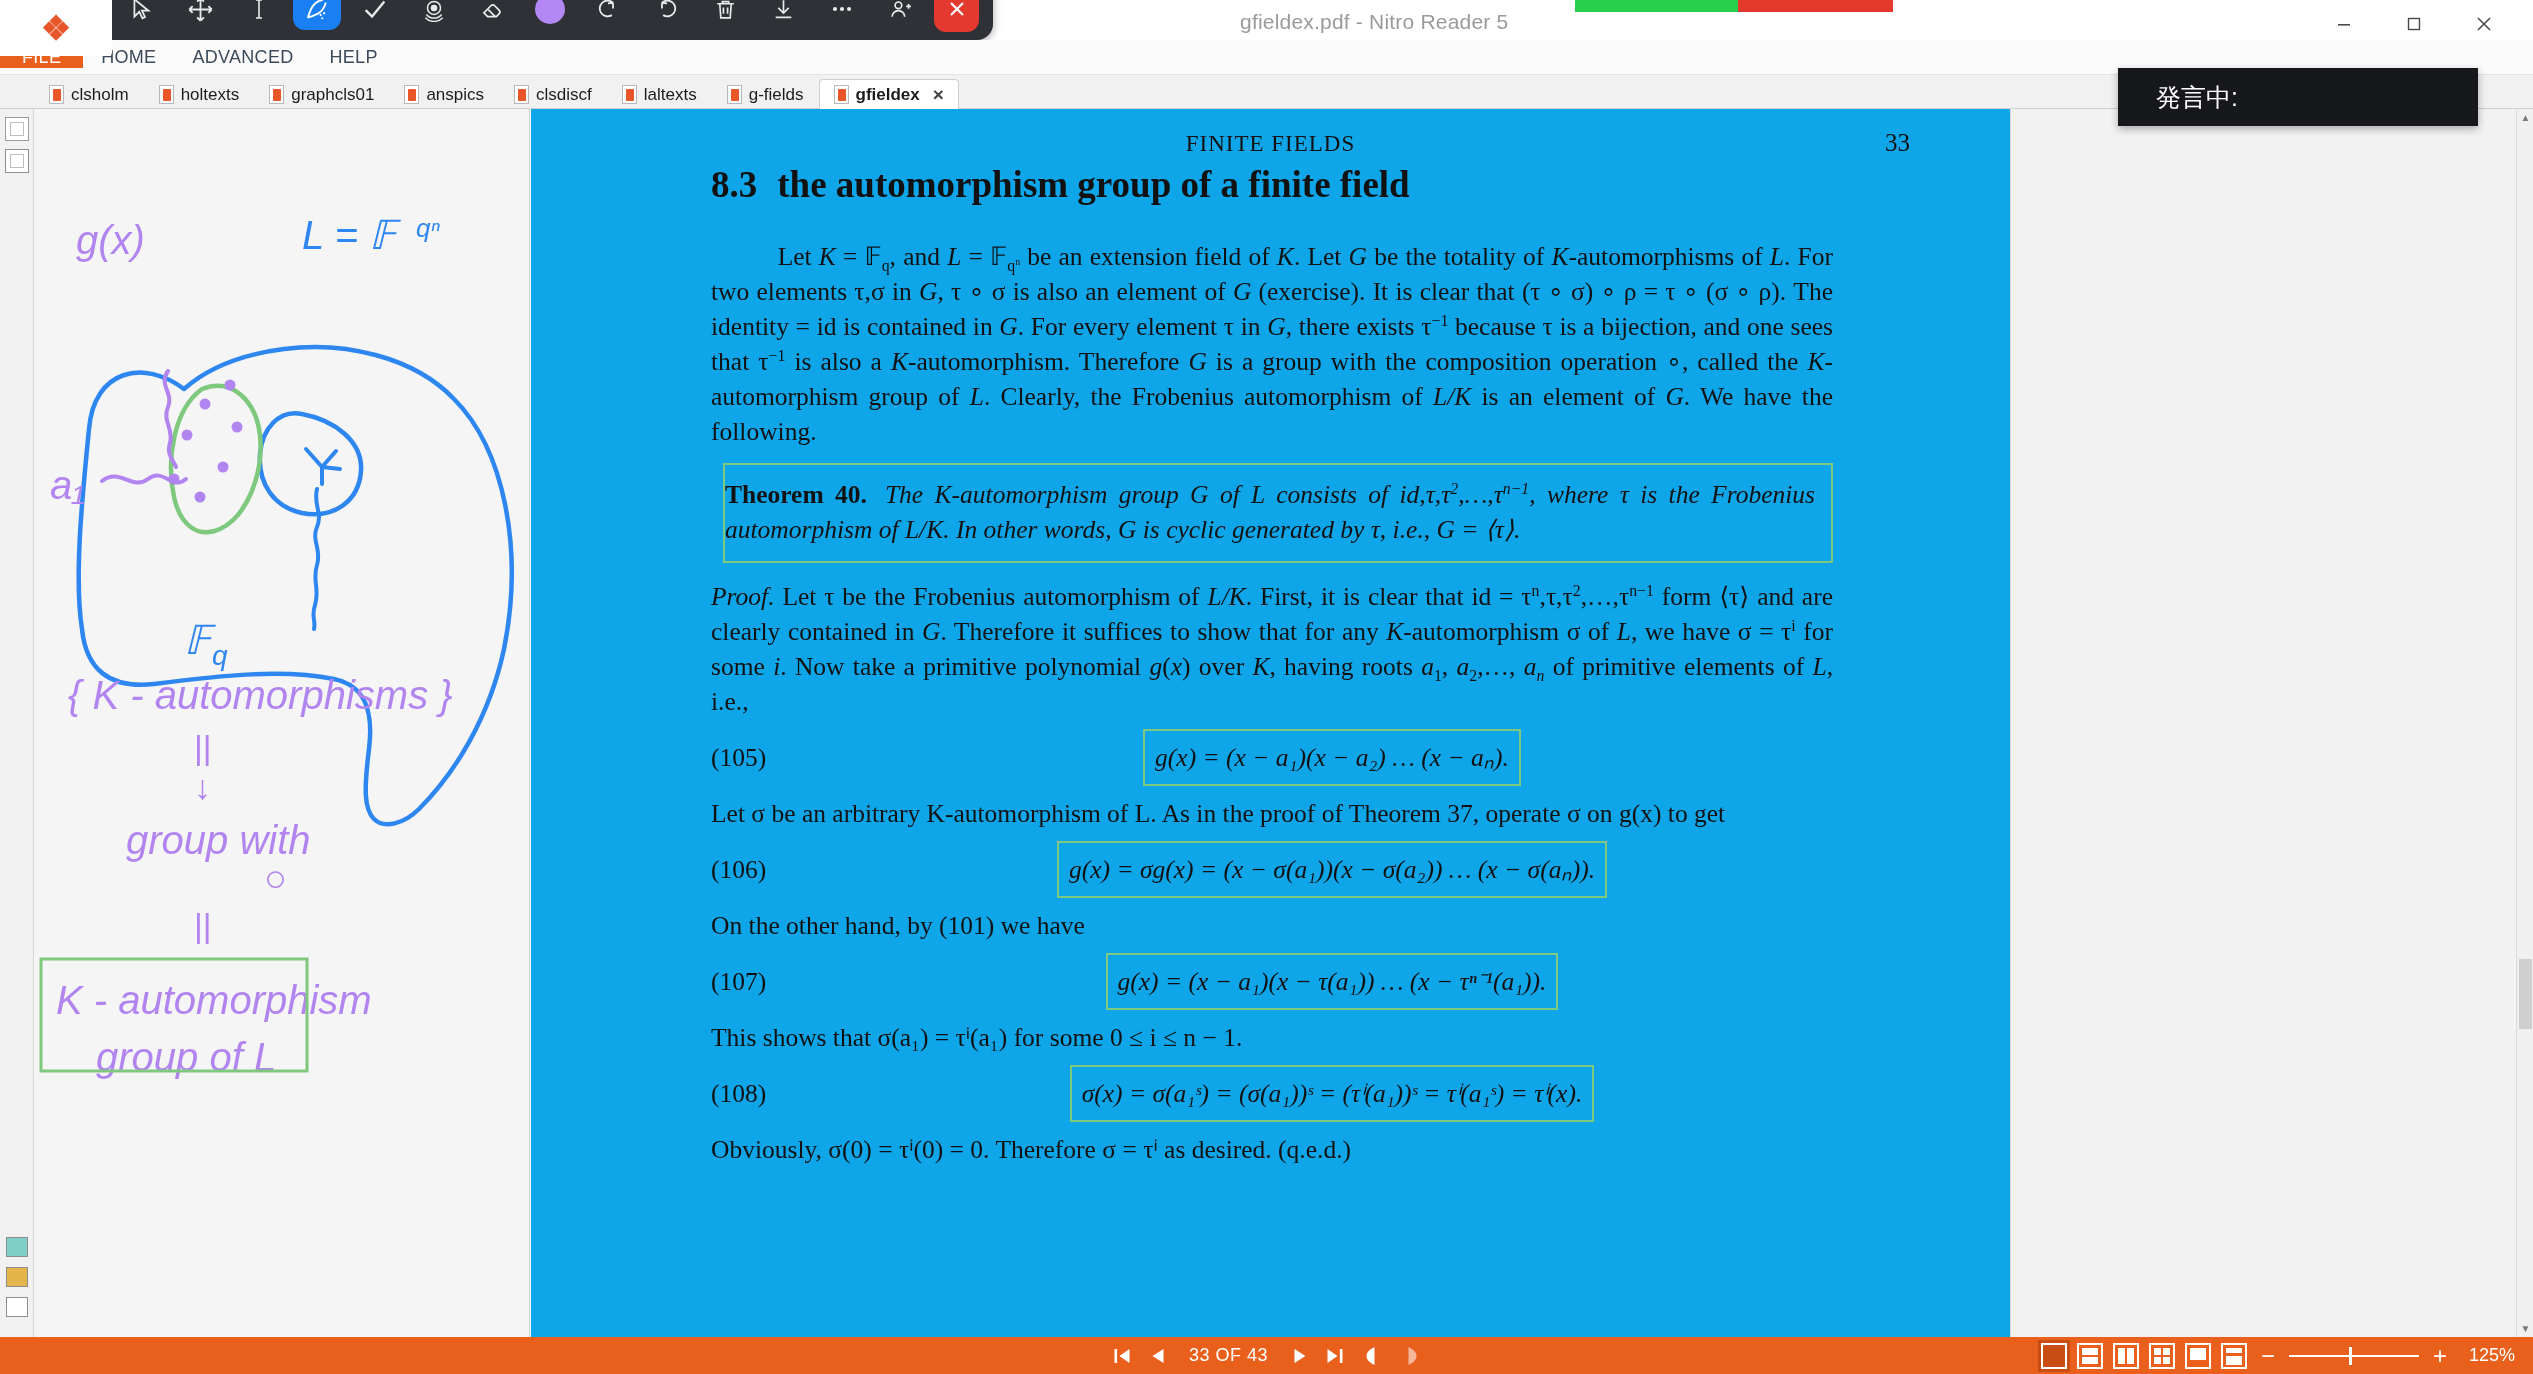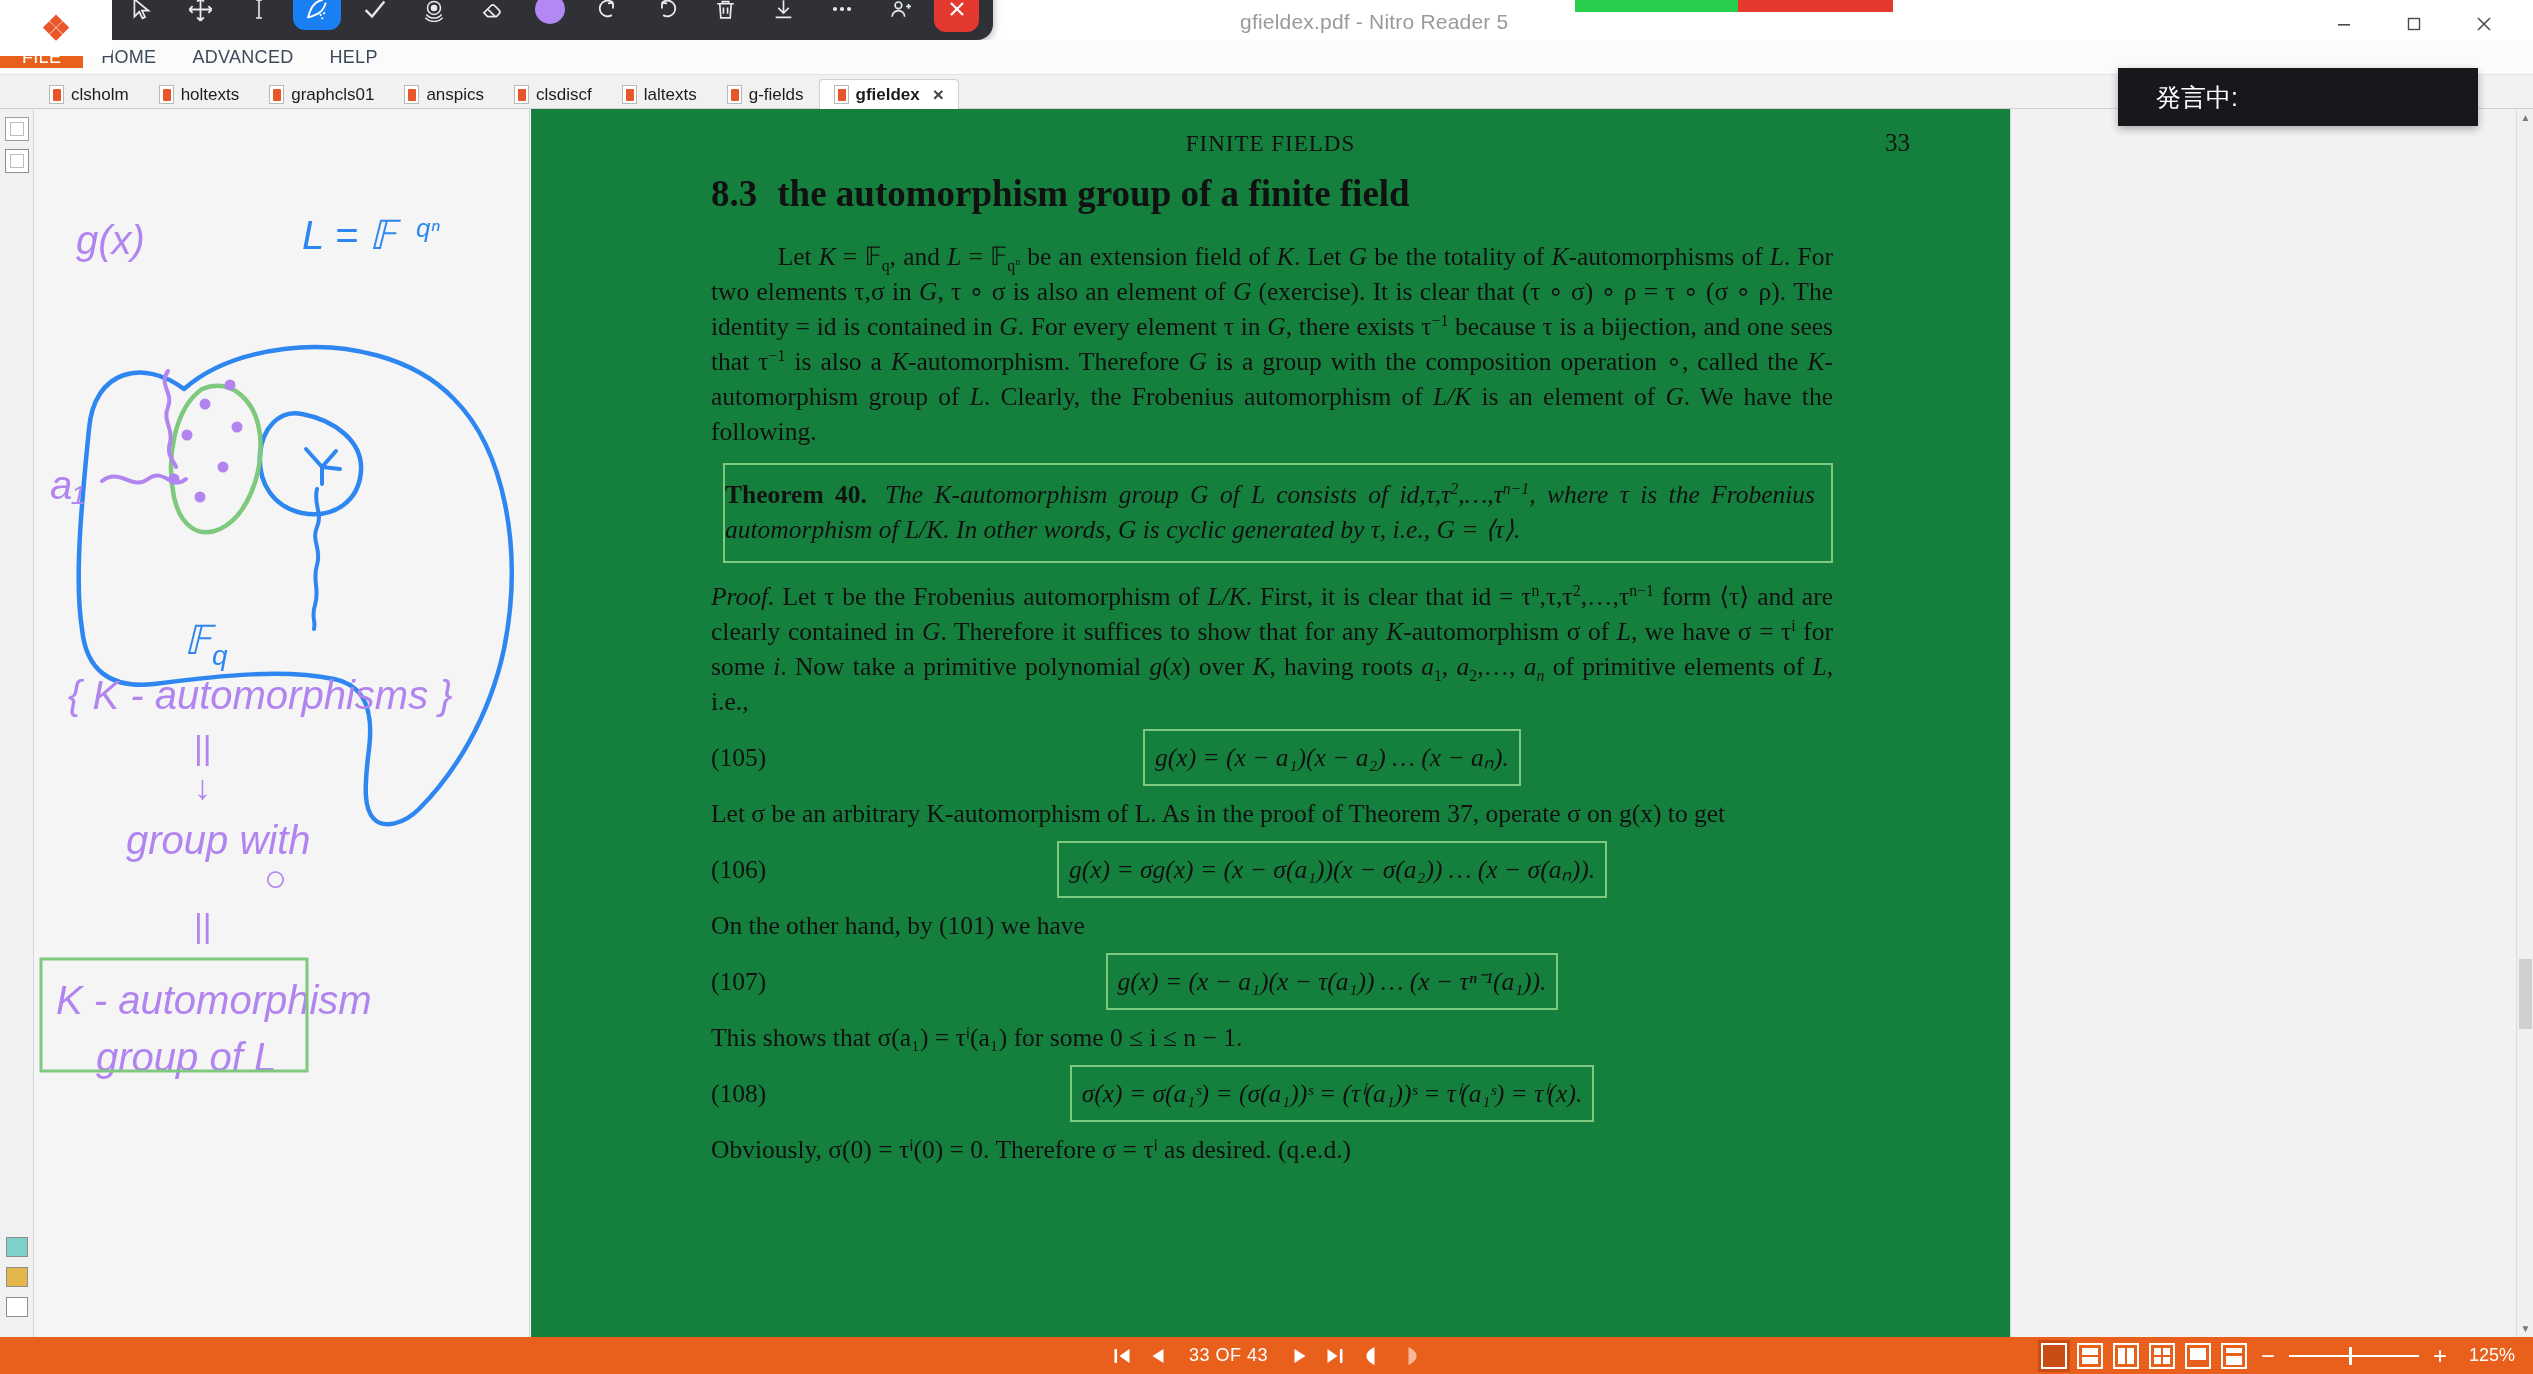--- a/index.html
+++ b/index.html
@@ -131,35 +131,35 @@
   }
   .pane-left svg { position:absolute; left:0; top:0; }
 
   
   .doc-area {
     position: absolute; left: 531px; top: 109px; width: 1985px; height: 1228px;
     background: #f2f2f2; overflow: hidden;
   }
   .page {
     position: absolute; left: 0px; top: 0px; width: 1480px; height: 1228px;
-    background: #15803d; border-right: 1px solid #d7d7d7;
+    background: #0ea5e9; border-right: 1px solid #d7d7d7;
     color: #111;
   }
   .page-inner { position: relative; width: 100%; height: 100%; }
   .run-head {
     position: absolute; top: 22px; left: 0; width: 100%;
     display: flex; justify-content: center;
     font-family: "Liberation Serif", serif; font-size: 23px; letter-spacing: 1px;
   }
   .page-num {
     position: absolute; top: 20px; right: 100px;
     font-family: "Liberation Serif", serif; font-size: 25px;
   }
   .sec-title {
-    position: absolute; top: 63px; left: 180px;
+    position: absolute; top: 54px; left: 180px;
     font-family: "Liberation Serif", serif; font-size: 37px; font-weight: 700;
   }
   .sec-title .num { margin-right: 20px; }
   .body-col {
     position: absolute; left: 180px; top: 130px; width: 1122px;
     font-family: "Liberation Serif", serif; font-size: 25.5px; line-height: 35px;
     text-align: justify; color:#111;
   }
   .para { margin-bottom: 4px; }
   .para.indent { text-indent: 38px; }

